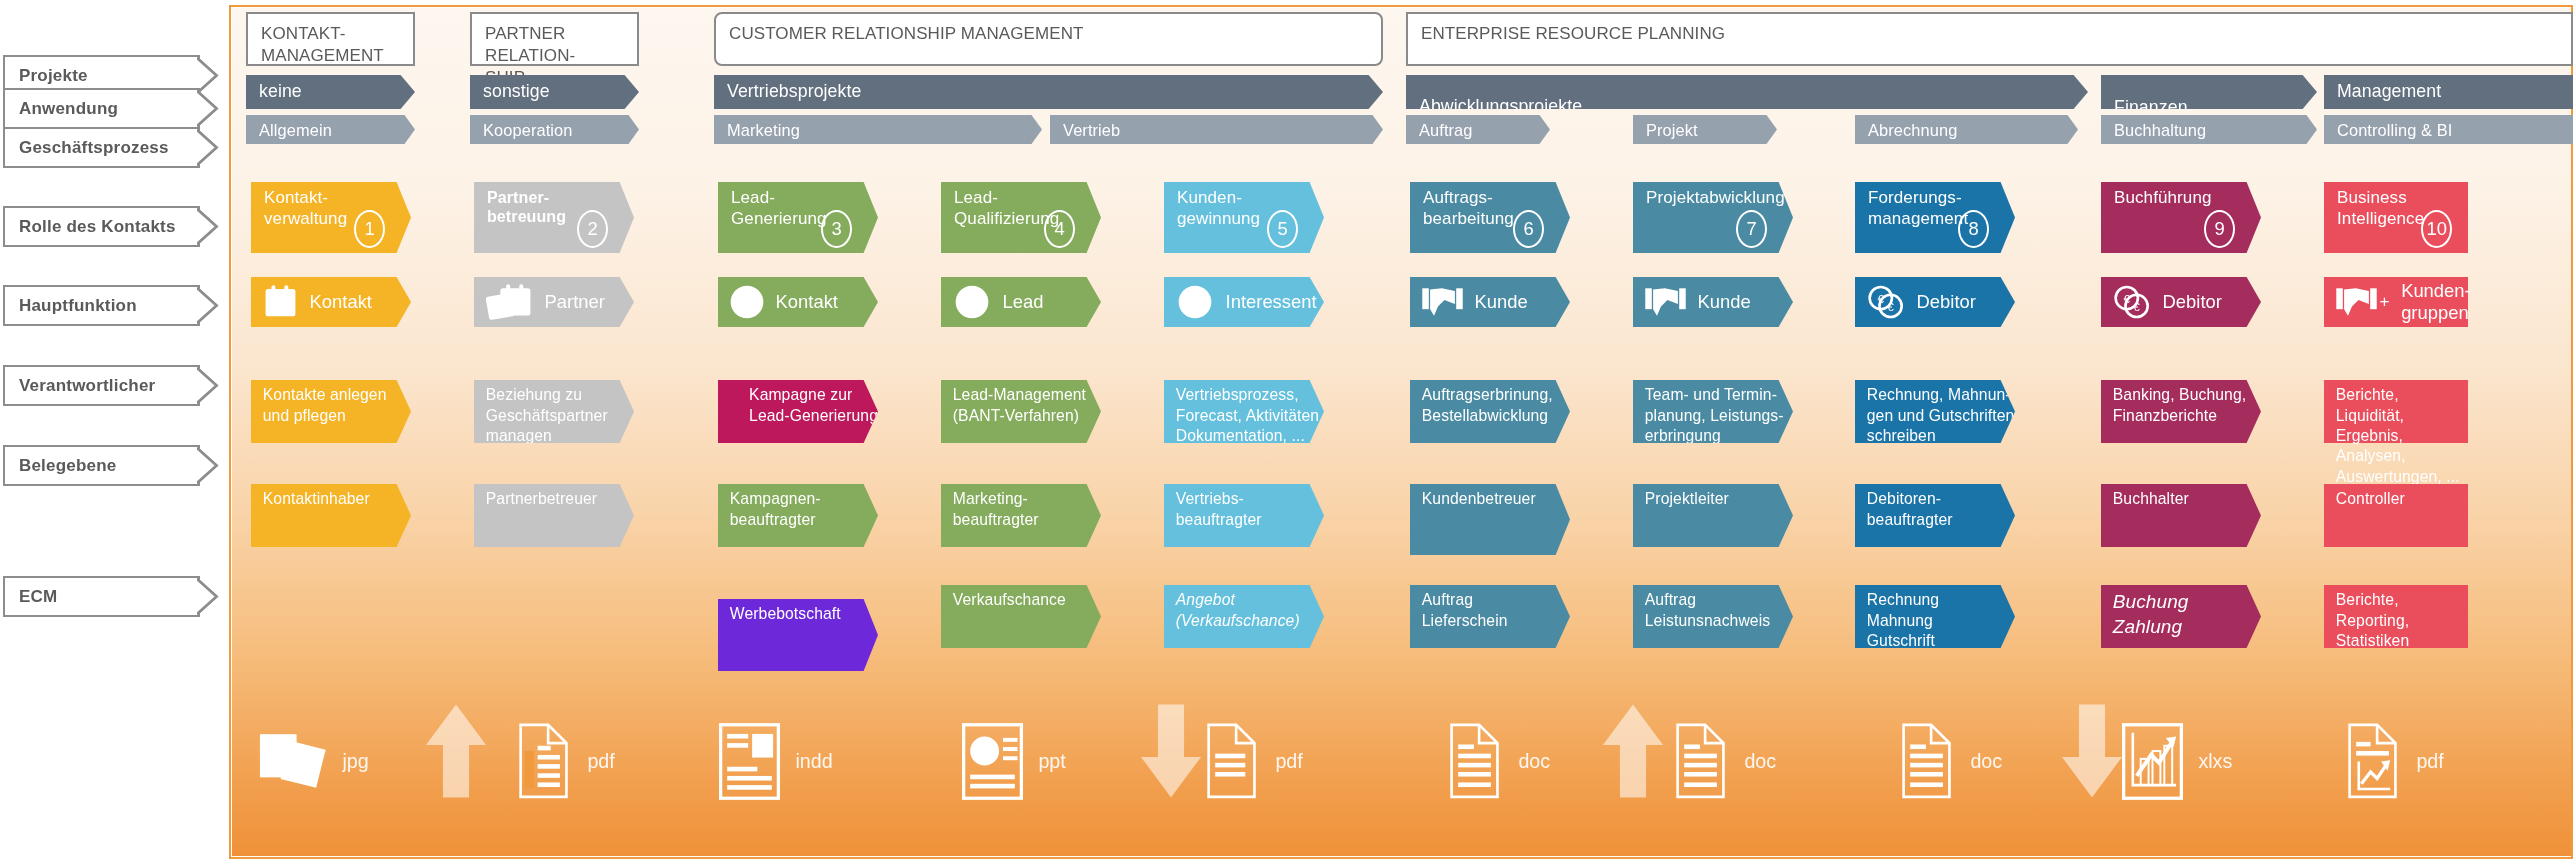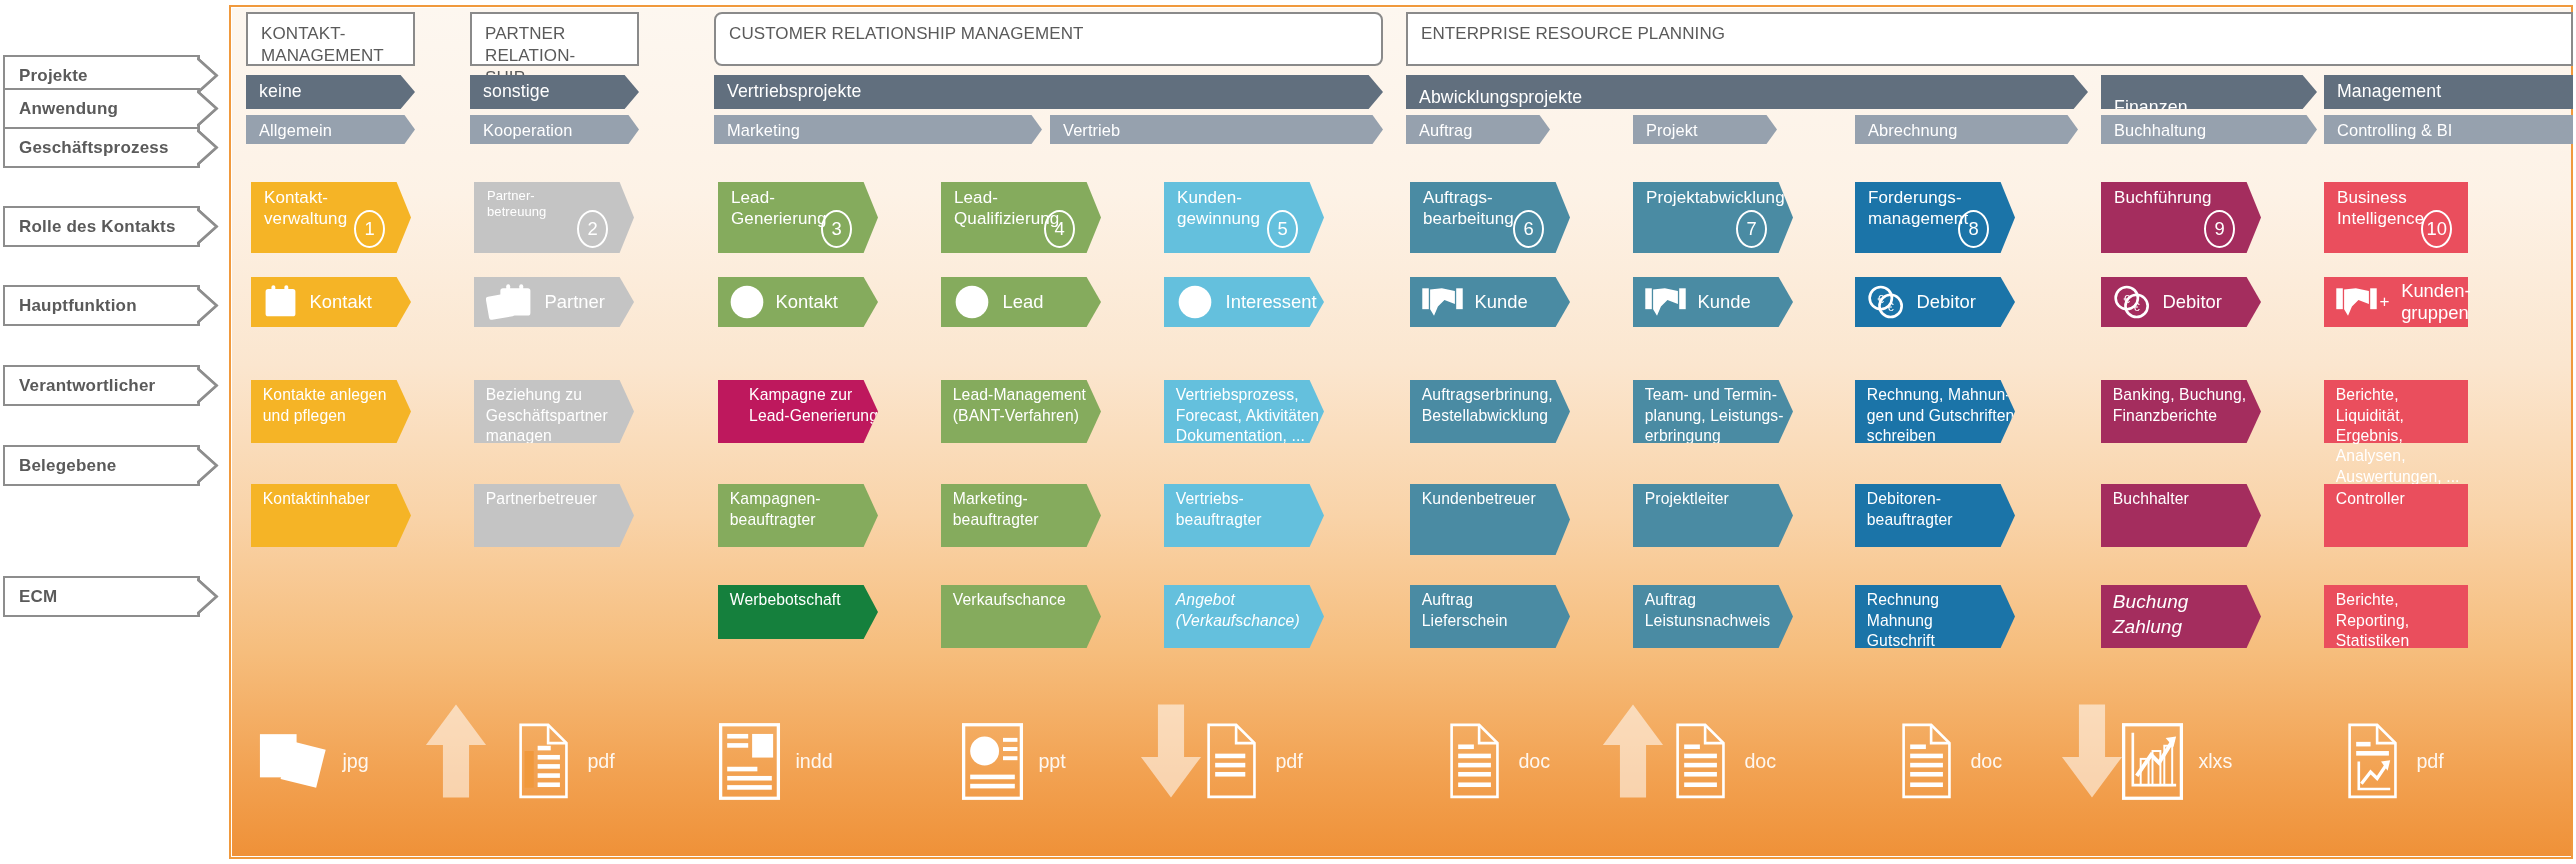--- a/index.html
+++ b/index.html
@@ -144,21 +144,21 @@
       <div class="blk" style="left: 246px; top: 75px; width: 169px; height: 34px; background: rgb(97, 111, 126); clip-path: polygon(0% 0%, calc(100% - 14.4px) 0%, 100% 50%, calc(100% - 14.4px) 100%, 0% 100%);">
         <div class="lbl" style="padding: 5.9px 0px 0px 13px; font-size: 17.7px;">keine</div>
       </div>
       <div class="blk" style="left: 470px; top: 75px; width: 169px; height: 34px; background: rgb(97, 111, 126); clip-path: polygon(0% 0%, calc(100% - 14.4px) 0%, 100% 50%, calc(100% - 14.4px) 100%, 0% 100%);">
         <div class="lbl" style="padding: 5.9px 0px 0px 13px; font-size: 17.7px;">sonstige</div>
       </div>
       <div class="blk" style="left: 714px; top: 75px; width: 669px; height: 34px; background: rgb(97, 111, 126); clip-path: polygon(0% 0%, calc(100% - 14.4px) 0%, 100% 50%, calc(100% - 14.4px) 100%, 0% 100%);">
         <div class="lbl" style="padding: 5.9px 0px 0px 13px; font-size: 17.7px;">Vertriebsprojekte</div>
       </div>
       <div class="blk" style="left: 1406px; top: 75px; width: 682px; height: 34px; background: rgb(97, 111, 126); clip-path: polygon(0% 0%, calc(100% - 14.4px) 0%, 100% 50%, calc(100% - 14.4px) 100%, 0% 100%);">
-        <div class="lbl" style="padding: 12px 0px 0px 13px; font-size: 17.7px;">Abwicklungsprojekte</div>
+        <div class="lbl" style="padding: 21px 0px 0px 13px; font-size: 17.7px;">Abwicklungsprojekte</div>
       </div>
       <div class="blk" style="left: 2101px; top: 75px; width: 216px; height: 34px; background: rgb(97, 111, 126); clip-path: polygon(0% 0%, calc(100% - 14.4px) 0%, 100% 50%, calc(100% - 14.4px) 100%, 0% 100%);">
         <div class="lbl" style="padding: 22px 0px 0px 13px; font-size: 17.7px;">Finanzen</div>
       </div>
       <div class="blk" style="left: 2324px; top: 75px; width: 249px; height: 34px; background: rgb(97, 111, 126); clip-path: none;">
         <div class="lbl" style="padding: 5.9px 0px 0px 13px; font-size: 17.7px;">Management</div>
       </div>
       <div class="blk" style="left: 246px; top: 115px; width: 169px; height: 29px; background: rgb(150, 161, 174); clip-path: polygon(0% 0%, calc(100% - 10.5px) 0%, 100% 50%, calc(100% - 10.5px) 100%, 0% 100%);">
         <div class="lbl" style="padding: 4.6px 0px 0px 13px; font-size: 16.4px;">Allgemein</div>
       </div>
@@ -185,21 +185,21 @@
       </div>
       <div class="blk" style="left: 2324px; top: 115px; width: 249px; height: 29px; background: rgb(150, 161, 174); clip-path: none;">
         <div class="lbl" style="padding: 4.6px 0px 0px 13px; font-size: 16.4px;">Controlling &amp; BI</div>
       </div>
       <div class="blk" style="left: 251px; top: 182px; width: 160px; height: 71px; background: rgb(245, 180, 38); clip-path: polygon(0% 0%, calc(100% - 14.4px) 0%, 100% 50%, calc(100% - 14.4px) 100%, 0% 100%);">
         <div class="lbl" style="font-size: 17px; padding: 5.9px 0px 0px 13px;">Kontakt-
 verwaltung</div>
         <div class="badge" style="right: 26px;">1</div>
       </div>
       <div class="blk" style="left: 474px; top: 182px; width: 160px; height: 71px; background: rgb(196, 196, 196); clip-path: polygon(0% 0%, calc(100% - 14.4px) 0%, 100% 50%, calc(100% - 14.4px) 100%, 0% 100%);">
-        <div class="lbl" style="font-size: 13px; padding: 5.9px 0px 0px 13px;">Partner-
+        <div class="lbl" style="font-size: 16px; padding: 5.9px 0px 0px 13px; font-weight: bold;">Partner-
 betreuung</div>
         <div class="badge" style="right: 26px;">2</div>
       </div>
       <div class="blk" style="left: 718px; top: 182px; width: 160px; height: 71px; background: rgb(133, 171, 93); clip-path: polygon(0% 0%, calc(100% - 14.4px) 0%, 100% 50%, calc(100% - 14.4px) 100%, 0% 100%);">
         <div class="lbl" style="font-size: 17px; padding: 5.9px 0px 0px 13px;">Lead-
 Generierung</div>
         <div class="badge" style="right: 26px;">3</div>
       </div>
       <div class="blk" style="left: 941px; top: 182px; width: 160px; height: 71px; background: rgb(133, 171, 93); clip-path: polygon(0% 0%, calc(100% - 14.4px) 0%, 100% 50%, calc(100% - 14.4px) 100%, 0% 100%);">
         <div class="lbl" style="font-size: 17px; padding: 5.9px 0px 0px 13px;">Lead-
@@ -404,21 +404,21 @@
       <div class="blk" style="left: 1855px; top: 484px; width: 160px; height: 63px; background: rgb(27, 116, 168); clip-path: polygon(0% 0%, calc(100% - 14.4px) 0%, 100% 50%, calc(100% - 14.4px) 100%, 0% 100%);">
         <div class="lbl" style="font-size: 15.7px; padding: 5.2px 0px 0px 11.8px; line-height: 1.3;">Debitoren-
 beauftragter</div>
       </div>
       <div class="blk" style="left: 2101px; top: 484px; width: 160px; height: 63px; background: rgb(164, 45, 94); clip-path: polygon(0% 0%, calc(100% - 14.4px) 0%, 100% 50%, calc(100% - 14.4px) 100%, 0% 100%);">
         <div class="lbl" style="font-size: 15.7px; padding: 5.2px 0px 0px 11.8px; line-height: 1.3;">Buchhalter</div>
       </div>
       <div class="blk" style="left: 2324px; top: 484px; width: 144px; height: 63px; background: rgb(234, 78, 93); clip-path: none;">
         <div class="lbl" style="font-size: 15.7px; padding: 5.2px 0px 0px 11.8px; line-height: 1.3;">Controller</div>
       </div>
-      <div class="blk" style="left: 718px; top: 585px; width: 160px; height: 54px; background: #15803d; clip-path: polygon(0% 0%, calc(100% - 14.4px) 0%, 100% 50%, calc(100% - 14.4px) 100%, 0% 100%);">
+      <div class="blk" style="left: 718px; top: 599px; width: 160px; height: 72px; background: #6d28d9; clip-path: polygon(0% 0%, calc(100% - 14.4px) 0%, 100% 50%, calc(100% - 14.4px) 100%, 0% 100%);">
         <div class="lbl" style="font-size: 15.7px; padding: 5.2px 0px 0px 11.8px; line-height: 1.3;">Werbebotschaft</div>
       </div>
       <div class="blk" style="left: 941px; top: 585px; width: 160px; height: 63px; background: rgb(133, 171, 93); clip-path: polygon(0% 0%, calc(100% - 14.4px) 0%, 100% 50%, calc(100% - 14.4px) 100%, 0% 100%);">
         <div class="lbl" style="font-size: 15.7px; padding: 5.2px 0px 0px 11.8px; line-height: 1.3;">Verkaufschance</div>
       </div>
       <div class="blk" style="left: 1164px; top: 585px; width: 160px; height: 63px; background: rgb(100, 192, 221); clip-path: polygon(0% 0%, calc(100% - 14.4px) 0%, 100% 50%, calc(100% - 14.4px) 100%, 0% 100%); font-style: italic;">
         <div class="lbl" style="font-size: 15.7px; padding: 5.2px 0px 0px 11.8px; line-height: 1.3;">Angebot
 (Verkaufschance)</div>
       </div>
       <div class="blk" style="left: 1410px; top: 585px; width: 160px; height: 63px; background: rgb(74, 139, 163); clip-path: polygon(0% 0%, calc(100% - 14.4px) 0%, 100% 50%, calc(100% - 14.4px) 100%, 0% 100%);">

